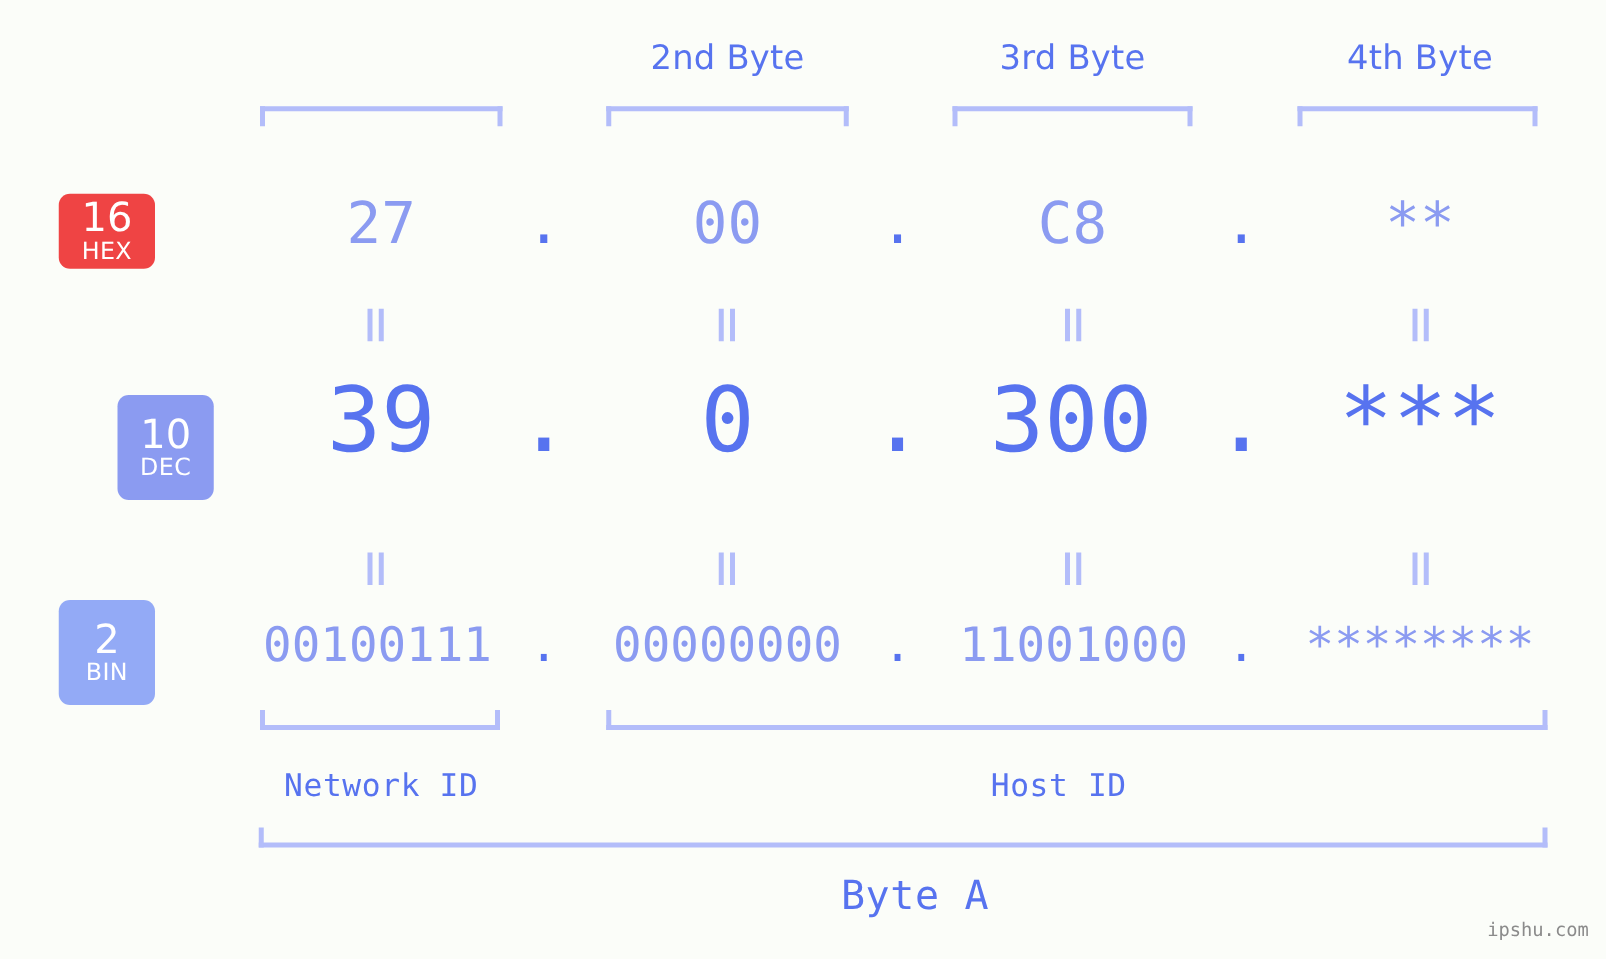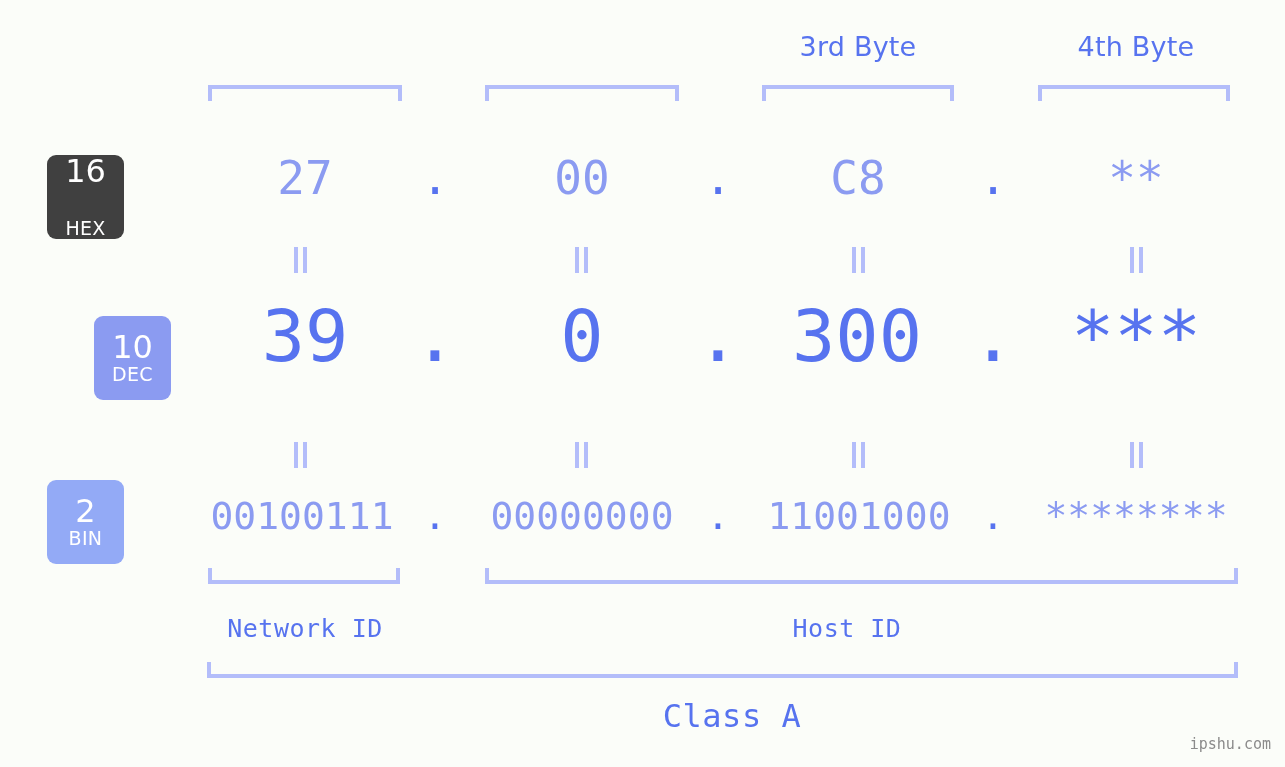--- a/index.html
+++ b/index.html
@@ -72,21 +72,21 @@
     font-weight: 400;
     font-family: "DejaVu Sans", sans-serif;
   }
   .badge .nm {
     font-size: 19px;
     line-height: 1.05;
     font-weight: 400;
     font-family: "DejaVu Sans", sans-serif;
     letter-spacing: 0.3px;
   }
-  #badge-hex { top: 155px; height: 84px; background: #404040; justify-content: space-between; }
+  #badge-hex { top: 155px; height: 60px; background: #ef4444; }
   #badge-dec { top: 316px; height: 84px; background: #8b9bf1; margin-left: 47px; }
   #badge-bin { top: 480px; height: 84px; background: #93aaf6; }
 
   
   .value-cell {
     position: absolute;
     text-align: center;
     white-space: nowrap;
     font-family: "DejaVu Sans Mono", monospace;
   }
@@ -170,20 +170,21 @@
     color: #8b8b8b;
     letter-spacing: 0px;
     margin-top: 20px;
   }
 </style>
 </head>
 <body>
 
 <div class="stage">
 
+  <div class="byte-label" style="left:483px;width:198px;">2nd Byte</div>
   <div class="byte-label" style="left:760px;width:196px;">3rd Byte</div>
   <div class="byte-label" style="left:1036px;width:200px;">4th Byte</div>
 
   <div class="bracket-top" style="left:208px;width:194px;"></div>
   <div class="bracket-top" style="left:485px;width:194px;"></div>
   <div class="bracket-top" style="left:762px;width:192px;"></div>
   <div class="bracket-top" style="left:1038px;width:192px;"></div>
 
   <div class="badge" id="badge-hex">
     <span class="num">16</span>
@@ -262,17 +263,17 @@
     <div class="value-cell" style="left:1032px;width:208px;">********</div>
   </div>
 
   <div class="bracket-bottom" style="left:208px;top:568px;width:192px;"></div>
   <div class="section-label" style="left:205px;top:614px;width:200px;">Network ID</div>
 
   <div class="bracket-bottom" style="left:485px;top:568px;width:753px;"></div>
   <div class="section-label" style="left:747px;top:614px;width:200px;">Host ID</div>
 
   <div class="bracket-bottom" style="left:207px;top:662px;width:1031px;"></div>
-  <div class="class-label" style="left:632px;top:697px;width:200px;">Class A</div>
+  <div class="class-label" style="left:632px;top:697px;width:200px;">Byte A</div>
 
   <div class="watermark">ipshu.com</div>
 
 </div>
 
 </body></html>

